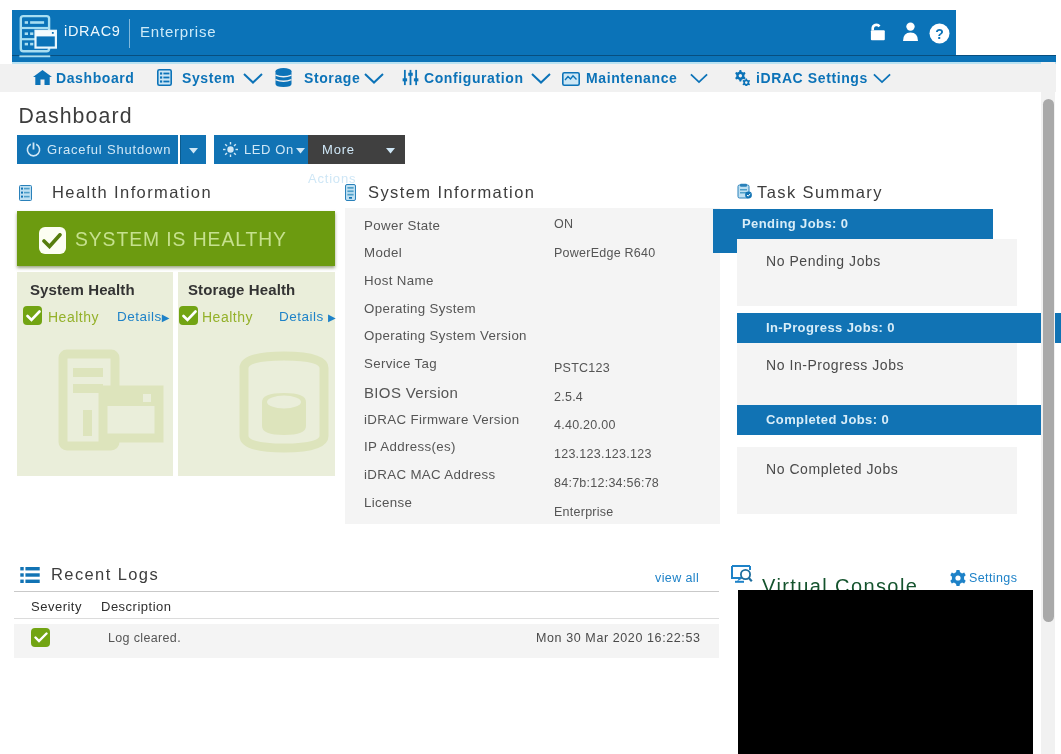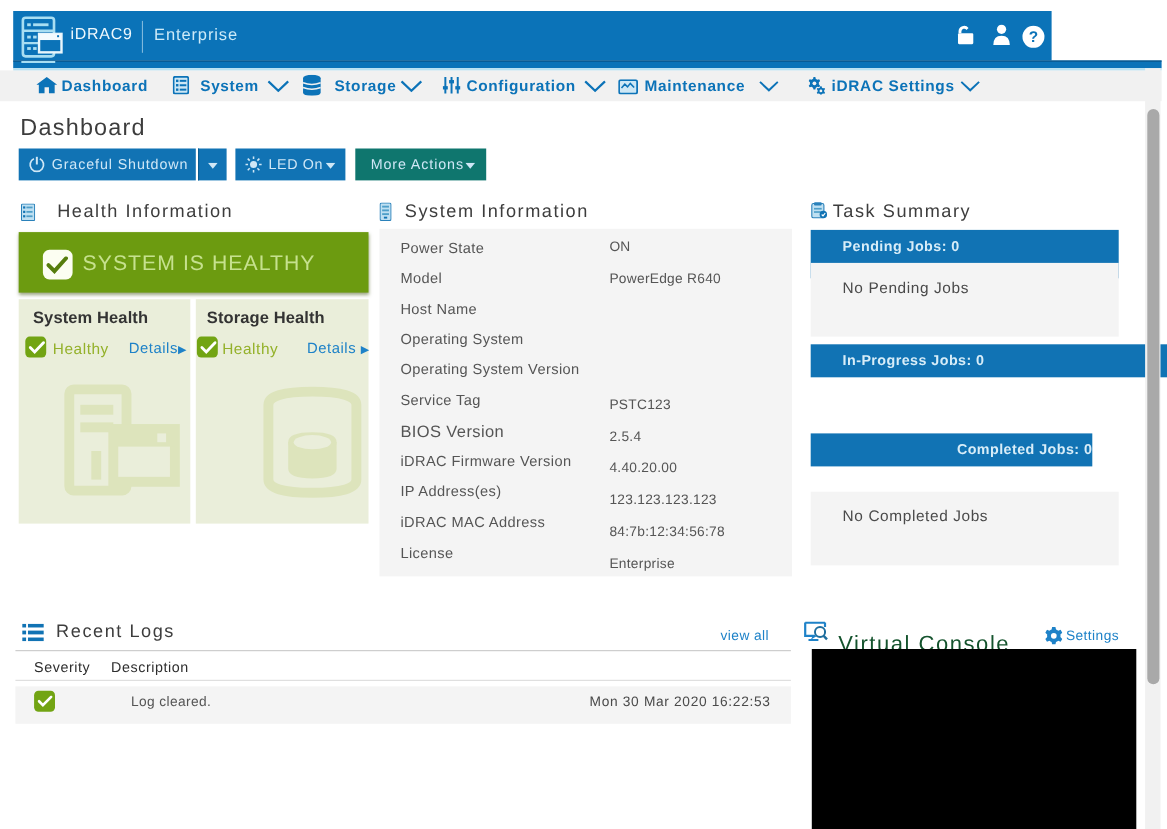--- a/index.html
+++ b/index.html
@@ -153,21 +153,21 @@
           <line x1="11" y1="11" x2="12.8" y2="12.8"></line>
         <line x1="2.2" y1="12.8" x2="4" y2="11"></line>
           <line x1="11" y1="4" x2="12.8" y2="2.2"></line>
       </g>
     </svg>
     <span style="margin-left:30px;">LED On</span>
     <svg style="position:absolute; right:9px; top:13px;" width="9" height="5.5" viewBox="0 0 9 5.5">
         <path d="M0 0 L9 0 L4.5 5.5 Z" fill="#cfe7f6"></path>
       </svg>
   </div>
-  <div class="abs" style="left:323px; top:135px; width:119px; height:29px; background:#0f766e; color:#cfe7f6; font-size:13px; letter-spacing:0.8px; line-height:29px;">
+  <div class="abs" style="left:308px; top:135px; width:97px; height:29px; background:#404040; color:#cfe7f6; font-size:13px; letter-spacing:0.8px; line-height:29px;">
     <span style="margin-left:14px;">More Actions</span>
     <svg style="position:absolute; right:10px; top:13px;" width="9" height="5.5" viewBox="0 0 9 5.5">
         <path d="M0 0 L9 0 L4.5 5.5 Z" fill="#cfe7f6"></path>
       </svg>
   </div>
 
   <svg class="secicon" style="left:19px; top:185px;" width="13" height="16" viewBox="0 0 13 16">
     <rect x="0.5" y="0.5" width="12" height="15" rx="1" fill="#bfe0f2" stroke="#2a81ba" stroke-width="1"></rect>
     <rect x="2" y="2.6" width="2" height="2" fill="#1173b4"></rect>
       <rect x="5" y="2.8" width="5.6" height="1.6" fill="#4f9fc9"></rect>
@@ -265,28 +265,31 @@
   <div class="abs" style="left:364px; top:494.6px; font-size:13.3px; letter-spacing:0.35px; color:#555;">License</div>
   <div class="abs" style="left:554px; top:217.2px; font-size:12.5px; letter-spacing:0.25px; color:#555;">ON</div>
   <div class="abs" style="left:554px; top:246.0px; font-size:12.5px; letter-spacing:0.25px; color:#555;">PowerEdge R640</div>
   <div class="abs" style="left:554px; top:360.9px; font-size:12.5px; letter-spacing:0.25px; color:#555;">PSTC123</div>
   <div class="abs" style="left:554px; top:389.7px; font-size:12.5px; letter-spacing:0.25px; color:#555;">2.5.4</div>
   <div class="abs" style="left:554px; top:418.4px; font-size:12.5px; letter-spacing:0.25px; color:#555;">4.40.20.00</div>
   <div class="abs" style="left:554px; top:447.2px; font-size:12.5px; letter-spacing:0.25px; color:#555;">123.123.123.123</div>
   <div class="abs" style="left:554px; top:475.9px; font-size:12.5px; letter-spacing:0.25px; color:#555;">84:7b:12:34:56:78</div>
   <div class="abs" style="left:554px; top:504.6px; font-size:12.5px; letter-spacing:0.25px; color:#555;">Enterprise</div>
 
-  <div class="bluebar" style="left:737px; top:209px; width:280px; height:44px; line-height:30px;"><span style="margin-left:29px; letter-spacing:0.4px;">Pending Jobs: 0</span></div>
+  <div class="bluebar" style="left:713px; top:209px; width:280px; height:44px; line-height:30px;"><span style="margin-left:29px; letter-spacing:0.4px;">Pending Jobs: 0</span></div>
   <div class="graybody" style="left:737px; top:239px; width:280px; height:67px;">
       <div style="margin:14px 0 11px 29px; font-size:14px; letter-spacing:0.55px;">No Pending Jobs</div>
     </div>
 
   <div class="bluebar" style="left:737px; top:312.5px; width:332px; height:30px; line-height:30px;"><span style="margin-left:29px; letter-spacing:0.4px;">In-Progress Jobs: 0</span></div>
-
-  <div class="bluebar" style="left:737px; top:394px; width:256px; height:30px; line-height:30px;text-align:right;"><span style="margin-left:29px; letter-spacing:0.4px;">Completed Jobs: 0</span></div>
+  <div class="graybody" style="left:737px; top:342.5px; width:280px; height:66.5px;">
+      <div style="margin:14px 0 0 29px; font-size:14px; letter-spacing:0.55px;">No In-Progress Jobs</div>
+    </div>
+
+  <div class="bluebar" style="left:737px; top:405px; width:304px; height:30px; line-height:30px;"><span style="margin-left:29px; letter-spacing:0.4px;">Completed Jobs: 0</span></div>
   <div class="graybody" style="left:737px; top:447px; width:280px; height:66.5px;">
       <div style="margin:14px 0 0 29px; font-size:14px; letter-spacing:0.55px;">No Completed Jobs</div>
     </div>
 
   <svg class="abs" style="left:20px; top:567px;" width="20" height="16" viewBox="0 0 17 14">
     <g fill="#1173b4">
       <rect x="0" y="0" width="3" height="3"></rect>
         <rect x="4.5" y="0" width="12.5" height="3"></rect>
       <rect x="0" y="5.5" width="3" height="3"></rect>
         <rect x="4.5" y="5.5" width="12.5" height="3"></rect>
@@ -300,21 +303,21 @@
   <div class="abs" style="left:31px; top:599px; font-size:13px; letter-spacing:0.5px; color:#2e2e2e;">Severity</div>
   <div class="abs" style="left:101px; top:599px; font-size:13px; letter-spacing:0.5px; color:#2e2e2e;">Description</div>
   <div class="abs" style="left:536px; top:635px; font-size:13px; letter-spacing:0.5px; color:#c2410c;text-align:center;">Date and Time</div>
   <div class="abs" style="left:14px; top:618px; width:705px; height:1px; background:#dcdcdc;"></div>
   <div class="abs" style="left:14px; top:624px; width:705px; height:34px; background:#f4f4f4;"></div>
   <div class="abs" style="left:31px; top:628px; width:19px; height:19px; background:#72a413; border-radius:4px;">
     <svg style="position:absolute; left:2.5px; top:4px;" width="14" height="11" viewBox="0 0 14 11">
         <path d="M1.5 5.5 L5 9 L12.5 1.5" fill="none" stroke="#fff" stroke-width="2.4" stroke-linecap="round"></path>
       </svg>
   </div>
-  <div class="abs" style="left:119px; top:631px; font-size:12.5px; letter-spacing:0.35px; color:#555;">Log cleared.</div>
+  <div class="abs" style="left:108px; top:631px; font-size:12.5px; letter-spacing:0.35px; color:#555;">Log cleared.</div>
   <div class="abs" style="left:536px; top:631px; font-size:12.5px; letter-spacing:0.6px; color:#4a4a4a;">Mon 30 Mar 2020 16:22:53</div>
 
   <svg class="abs" style="left:730px; top:565px;" width="23" height="19" viewBox="0 0 23 19">
     <path d="M2 1 L20 1" stroke="#1e82c8" stroke-width="2" fill="none"></path>
     <path d="M2 1 L2 13 L11 13" stroke="#1e82c8" stroke-width="2" fill="none"></path>
     <path d="M20 1 L20 5" stroke="#1e82c8" stroke-width="2" fill="none"></path>
     <path d="M7 16.5 L13 13 L9 13 Z" fill="#1e82c8"></path>
     <path d="M5 16.8 L14 16.8" stroke="#1e82c8" stroke-width="2" fill="none"></path>
     <circle cx="15.5" cy="9.5" r="4.6" fill="none" stroke="#1e6e9e" stroke-width="1.8"></circle>
     <line x1="18.8" y1="13" x2="21.8" y2="16.2" stroke="#1e6e9e" stroke-width="2.2"></line>

